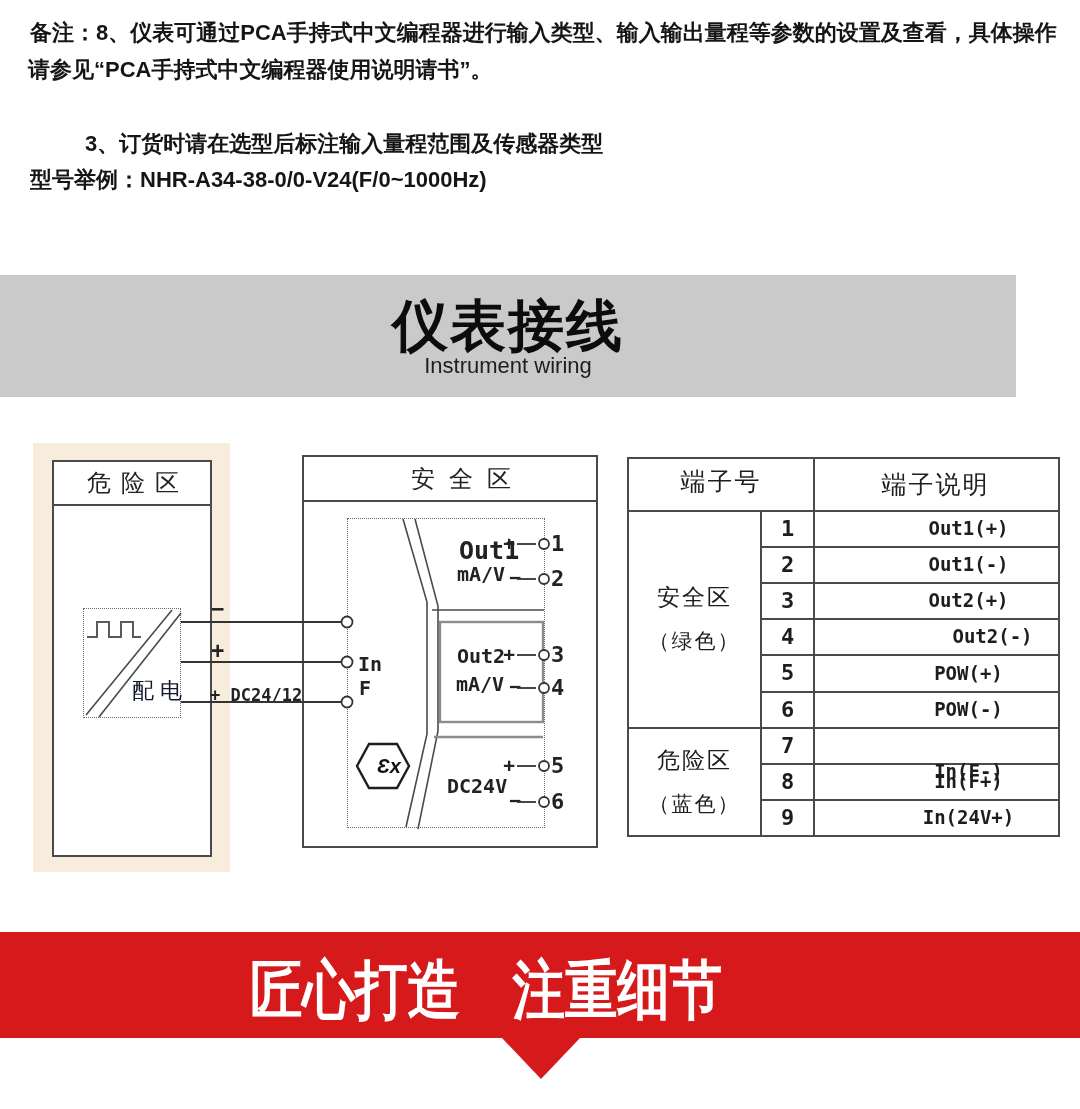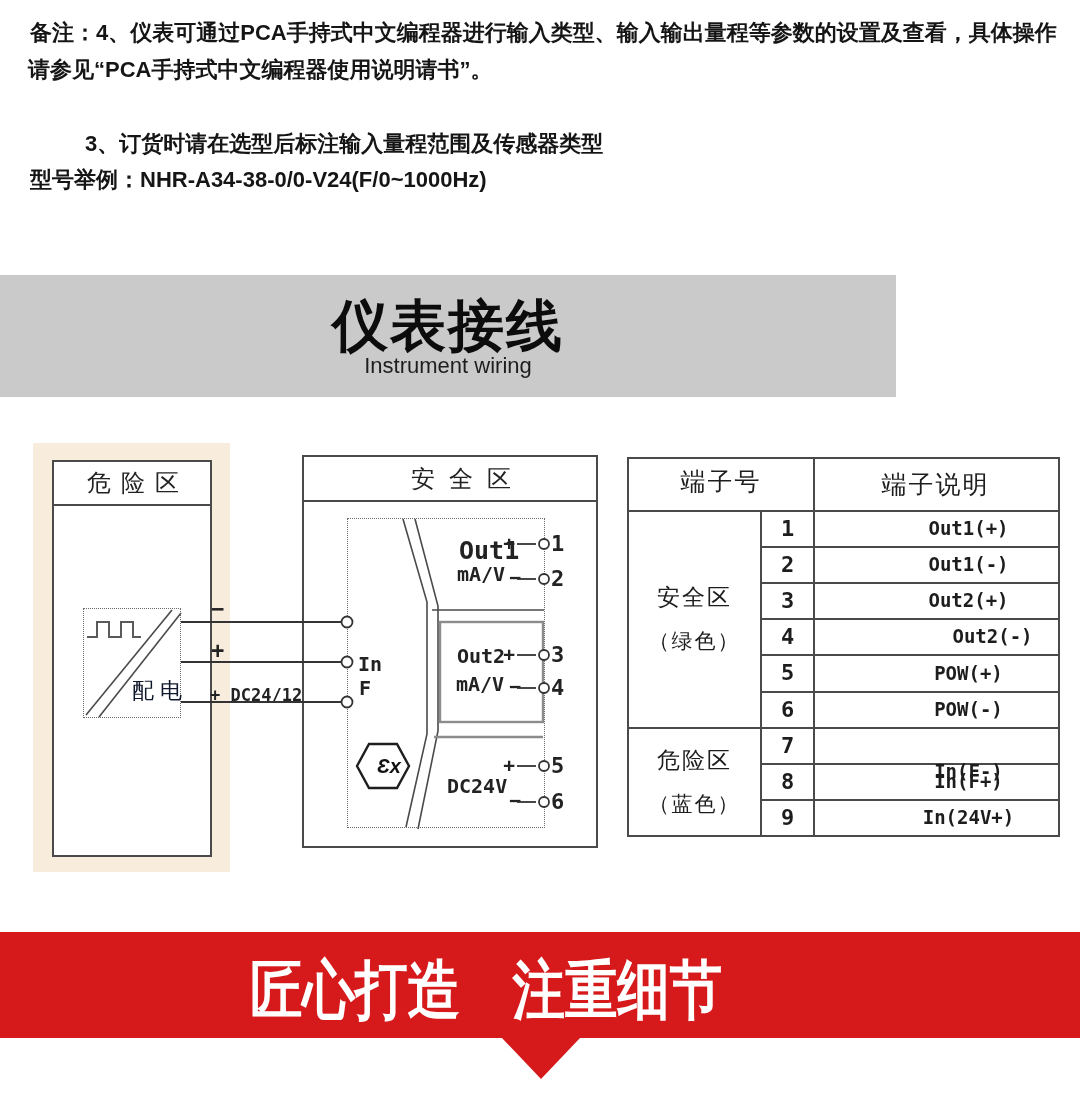--- a/index.html
+++ b/index.html
@@ -1,20 +1,20 @@
 <!DOCTYPE html>
 <html><head>
 <meta charset="utf-8">
 <style>
   html,body{margin:0;padding:0;background:#fff;}
   .page{position:relative;width:1080px;height:1109px;background:#ffffff;overflow:hidden;
         font-family:"Liberation Sans","DejaVu Sans",sans-serif;color:#111;}
   .abs{position:absolute;line-height:1;white-space:nowrap;}
   .note{font-size:22px;font-weight:bold;color:#151515;letter-spacing:0px;}
-  .banner{position:absolute;left:0;top:275px;width:896px;height:122px;background:#cacaca;text-align:center;}
+  .banner{position:absolute;left:0;top:275px;width:1016px;height:122px;background:#cacaca;text-align:center;}
   .banner-title{position:absolute;left:0;top:14px;width:100%;font-size:56px;font-weight:bold;color:#0c0c0c;letter-spacing:2px;}
   .banner-sub{position:absolute;left:0;top:78px;width:100%;font-size:22px;color:#1e1e1e;}
   .hazard-bg{position:absolute;left:33px;top:443px;width:197px;height:429px;background:#f8ecdc;}
   .zone-box{position:absolute;background:#fff;border:2px solid #4a4a4a;box-sizing:border-box;}
   .zone-header{position:absolute;left:0;top:0;width:100%;border-bottom:2px solid #4a4a4a;box-sizing:border-box;
                display:flex;align-items:center;justify-content:center;font-size:24px;color:#222;}
   .dotted{position:absolute;border:1px dotted #6a6a6a;box-sizing:border-box;}
   .mono{font-family:"DejaVu Sans Mono","Liberation Mono",monospace;font-weight:bold;color:#222;}
   .sign{font-size:21px;font-weight:bold;color:#222;}
   .overlay{position:absolute;left:0;top:0;pointer-events:none;}
@@ -36,21 +36,21 @@
           display:flex;justify-content:center;}
   .ribbon-num{margin-top:8px;font-size:86px;font-weight:bold;color:#fff;line-height:1;}
   .footer-title{position:absolute;left:250px;top:947px;font-size:64px;font-weight:bold;color:#fff;
                 transform:scaleX(0.82);transform-origin:left top;white-space:nowrap;}
 </style>
 </head>
 <body>
 
 <div class="page">
 
-  <div class="abs note" style="left:30px;top:22px;">备注：4、仪表可通过PCA手持式中文编程器进行输入类型、输入输出量程等参数的设置及查看，具体操作</div>
+  <div class="abs note" style="left:30px;top:22px;">备注：8、仪表可通过PCA手持式中文编程器进行输入类型、输入输出量程等参数的设置及查看，具体操作</div>
   <div class="abs note" style="left:28px;top:59px;">请参见“PCA手持式中文编程器使用说明请书”。</div>
   <div class="abs note" style="left:85px;top:133px;">3、订货时请在选型后标注输入量程范围及传感器类型</div>
   <div class="abs note" style="left:30px;top:169px;">型号举例：NHR-A34-38-0/0-V24(F/0~1000Hz)</div>
 
   <div class="banner">
     <div class="banner-title">仪表接线</div>
     <div class="banner-sub">Instrument wiring</div>
   </div>
 
   <div class="hazard-bg"></div>

